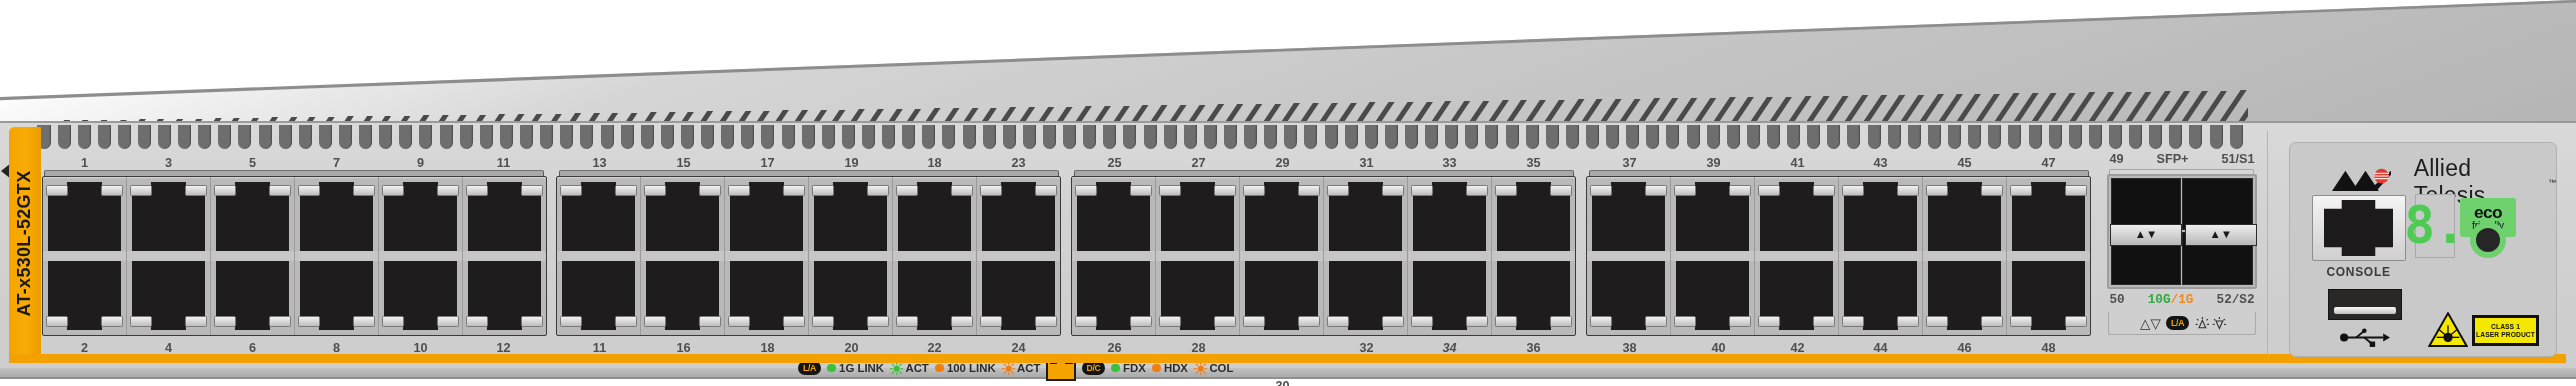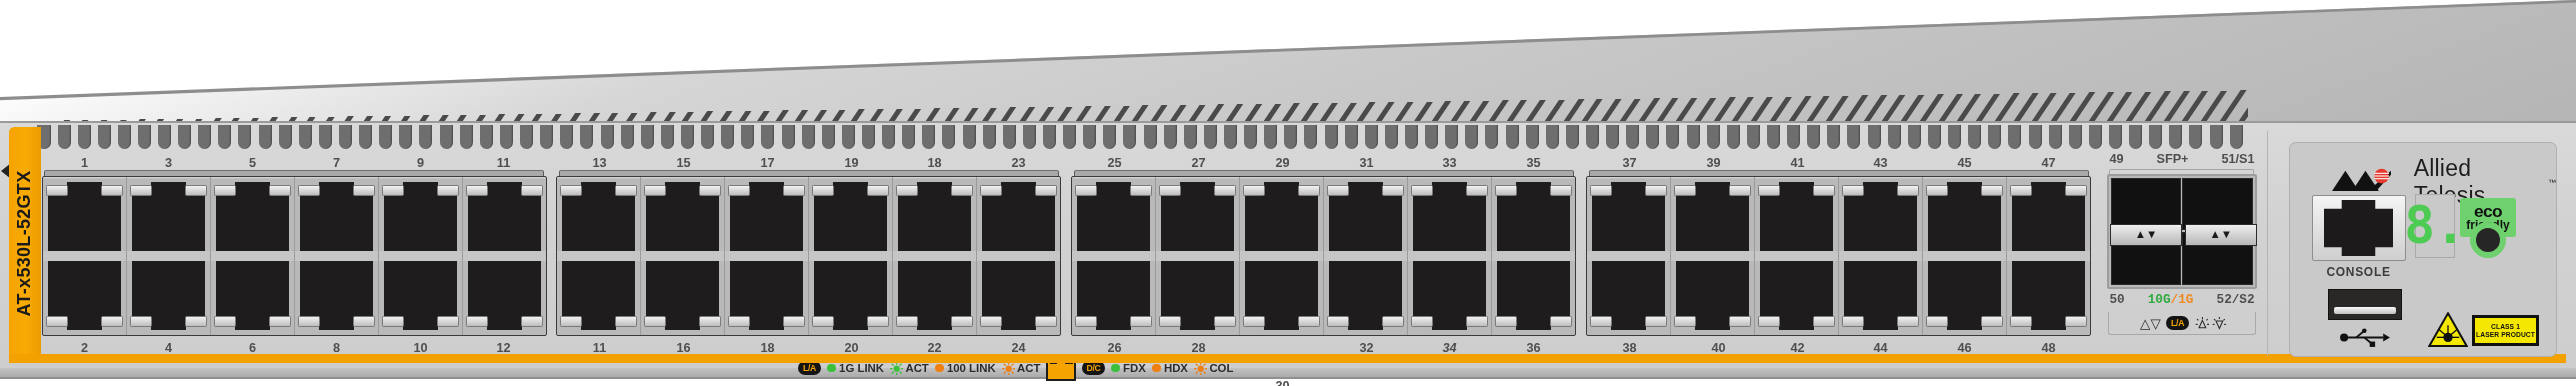--- a/index.html
+++ b/index.html
@@ -333,21 +333,21 @@
 
   .eco {
     position: absolute; left: 170px; top: 55px;
     width: 56px; height: 39px;
     background: #6ed16e;
     border-radius: 2.7px;
     display: flex; flex-direction: column; align-items: center; justify-content: center;
     line-height: 0.9;
   }
   .eco .e1 { font-size: 17.4px; font-weight: bold; color: #111; letter-spacing: -0.7px; }
-  .eco .e2 { font-size: 12px; font-weight: bold; color: #111; }
+  .eco .e2 { font-size: 10px; font-weight: normal; color: #111; }
   .eco-dot {
     position: absolute; left: 186px; top: 85px;
     width: 24px; height: 24px; border-radius: 50%;
     background: #262626;
     box-shadow: 0 0 0 6px #6ed16e;
   }
 
   .usb-port {
     position: absolute; left: 38px; top: 146px;
     width: 74px; height: 31px;

